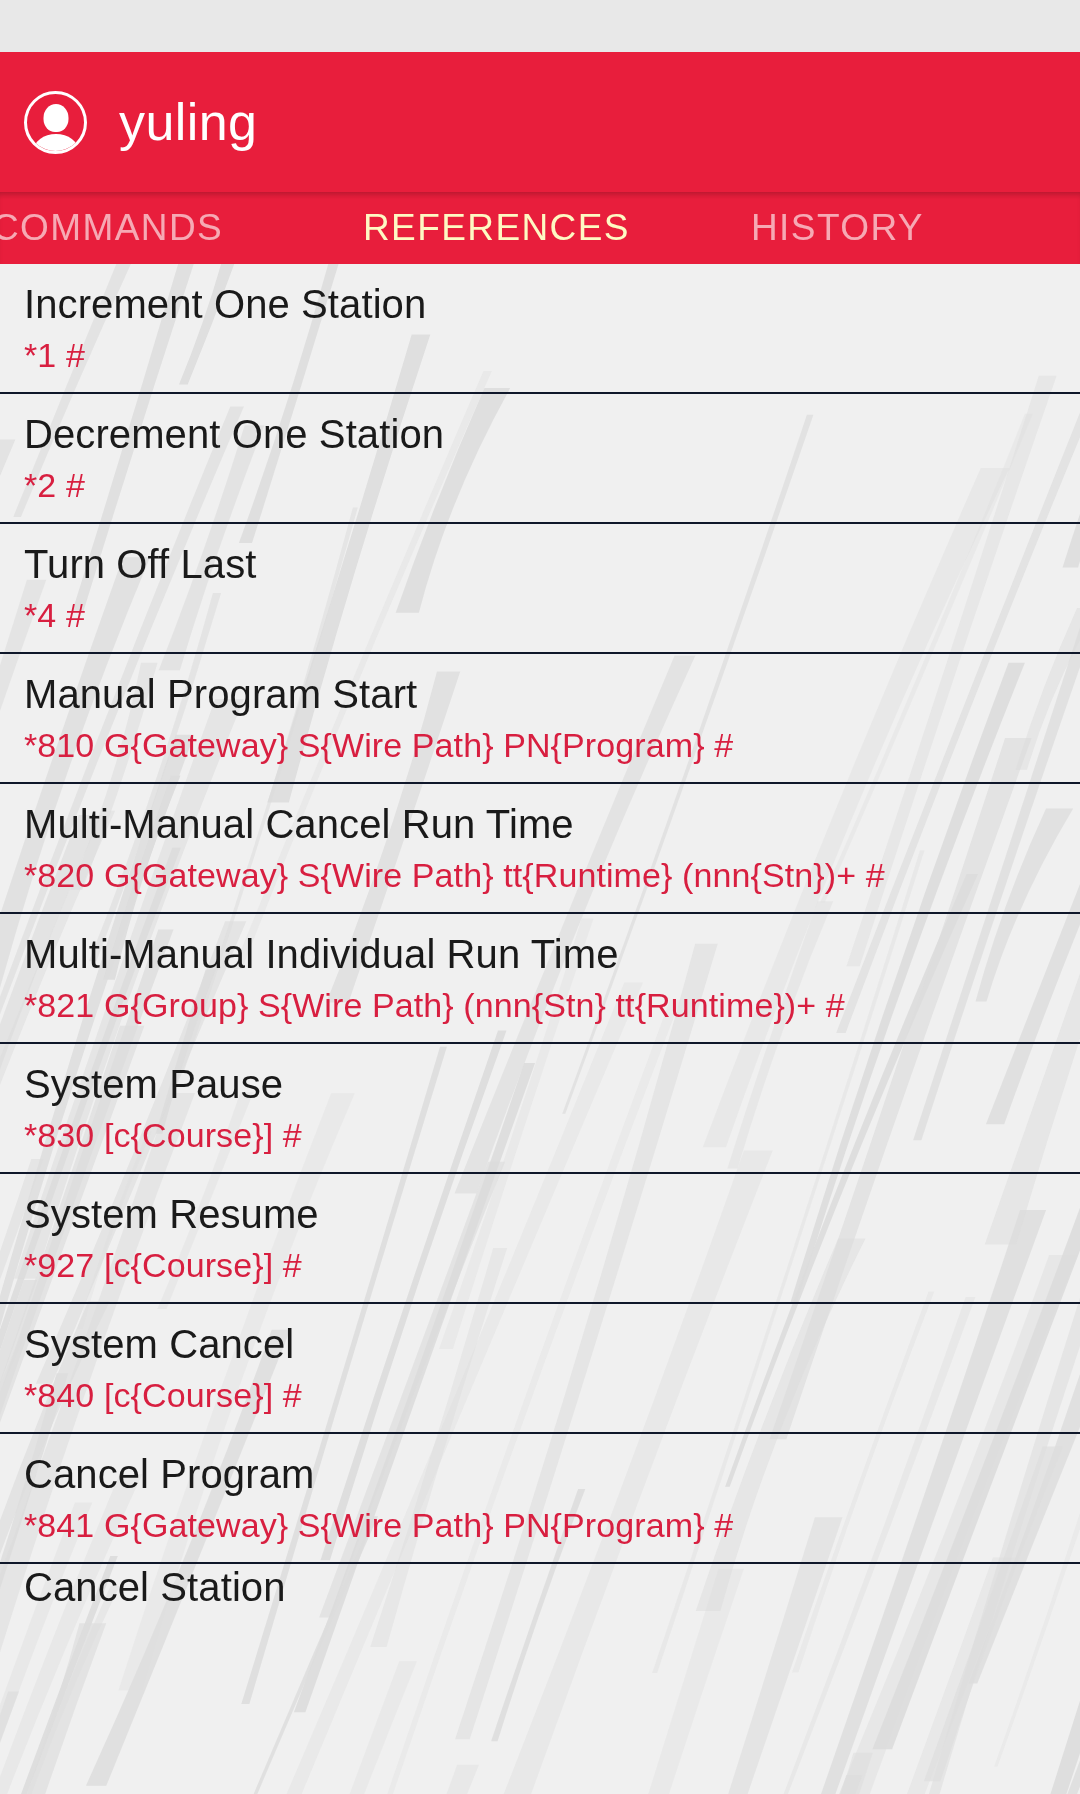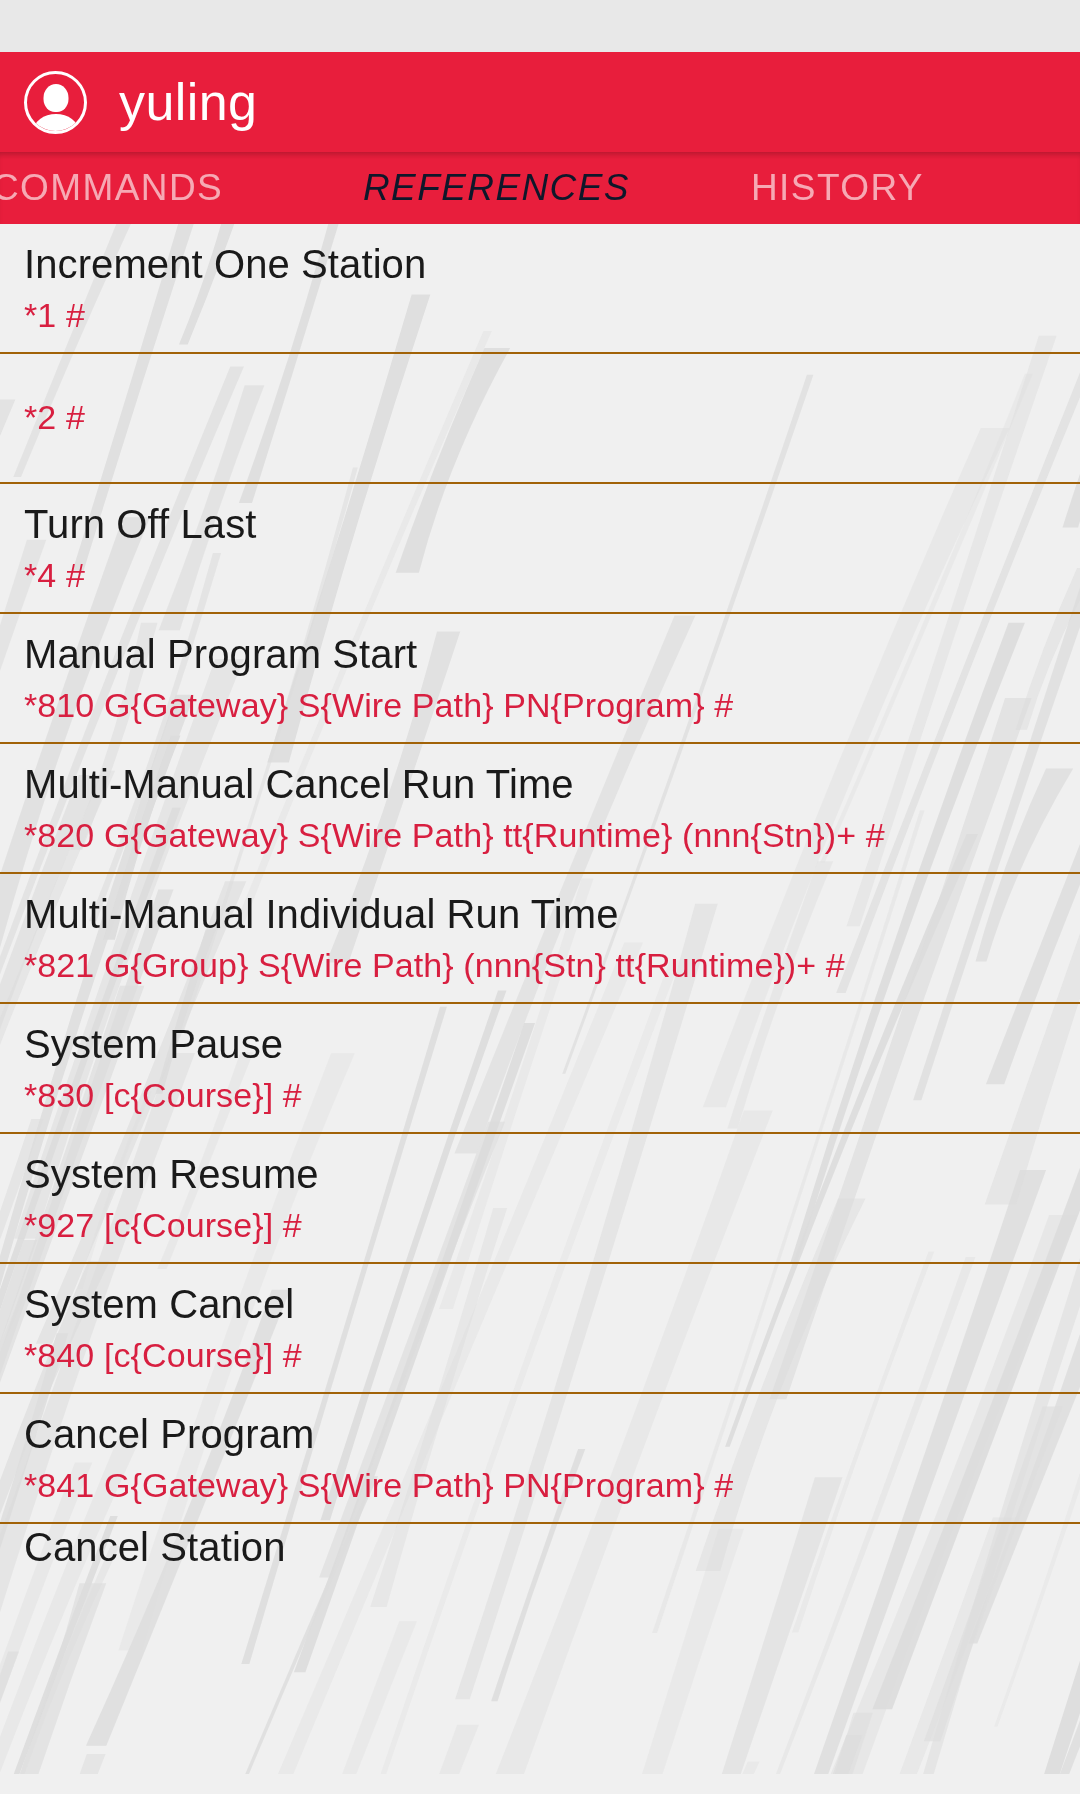--- a/index.html
+++ b/index.html
@@ -24,21 +24,21 @@
 
   
   .status-bar {
     height:52px;
     width:100%;
     background:#e8e8e8;
   }
 
   
   .app-bar {
-    height:100px;
+    height:140px;
     width:100%;
     background:#e81e3c;
     display:flex;
     align-items:center;
     padding-left:24px;
   }
 
   .avatar {
     width:63px;
     height:63px;
@@ -97,21 +97,21 @@
   .tab {
     position:absolute;
     font-size:37px;
     font-weight:400;
     letter-spacing:1.4px;
     white-space:nowrap;
     color:rgba(255,255,255,0.62);
     top:50%;
     transform:translateY(-50%);
   }
-  .tab.active { color:#0f172a;font-style:italic; }
+  .tab.active { color:#fef9c3; }
   .tab-commands   { left:-8px; }
   .tab-references { left:363px; }
   .tab-history    { left:751px; }
 
   
   .list {
     position:relative;
     width:100%;
     background:#f0f0f0;
   }
@@ -121,21 +121,21 @@
     position:absolute;
     left:0; top:0; right:0; bottom:0;
     pointer-events:none;
     opacity:1;
   }
 
   .row {
     position:relative;
     height:130px;
     padding:0 24px;
-    border-bottom:2px solid #a16207;
+    border-bottom:2px solid #0f172a;
     display:flex;
     flex-direction:column;
     justify-content:center;
     z-index:2;
   }
   .row:last-child { border-bottom:none; }
 
   .row-title {
     font-size:40px;
     color:#1a1a1a;
@@ -1024,20 +1024,21 @@
        Q 834.6 1653.3
          880.1 1561.3 Z" opacity="0.60"></path>
         </g>
       </svg>
 
     <div class="row">
       <div class="row-title">Increment One Station</div>
       <div class="row-code">*1 #</div>
     </div>
     <div class="row">
+      <div class="row-title">Decrement One Station</div>
       <div class="row-code">*2 #</div>
     </div>
     <div class="row">
       <div class="row-title">Turn Off Last</div>
       <div class="row-code">*4 #</div>
     </div>
     <div class="row">
       <div class="row-title">Manual Program Start</div>
       <div class="row-code">*810 G{Gateway} S{Wire Path} PN{Program} #</div>
     </div>

